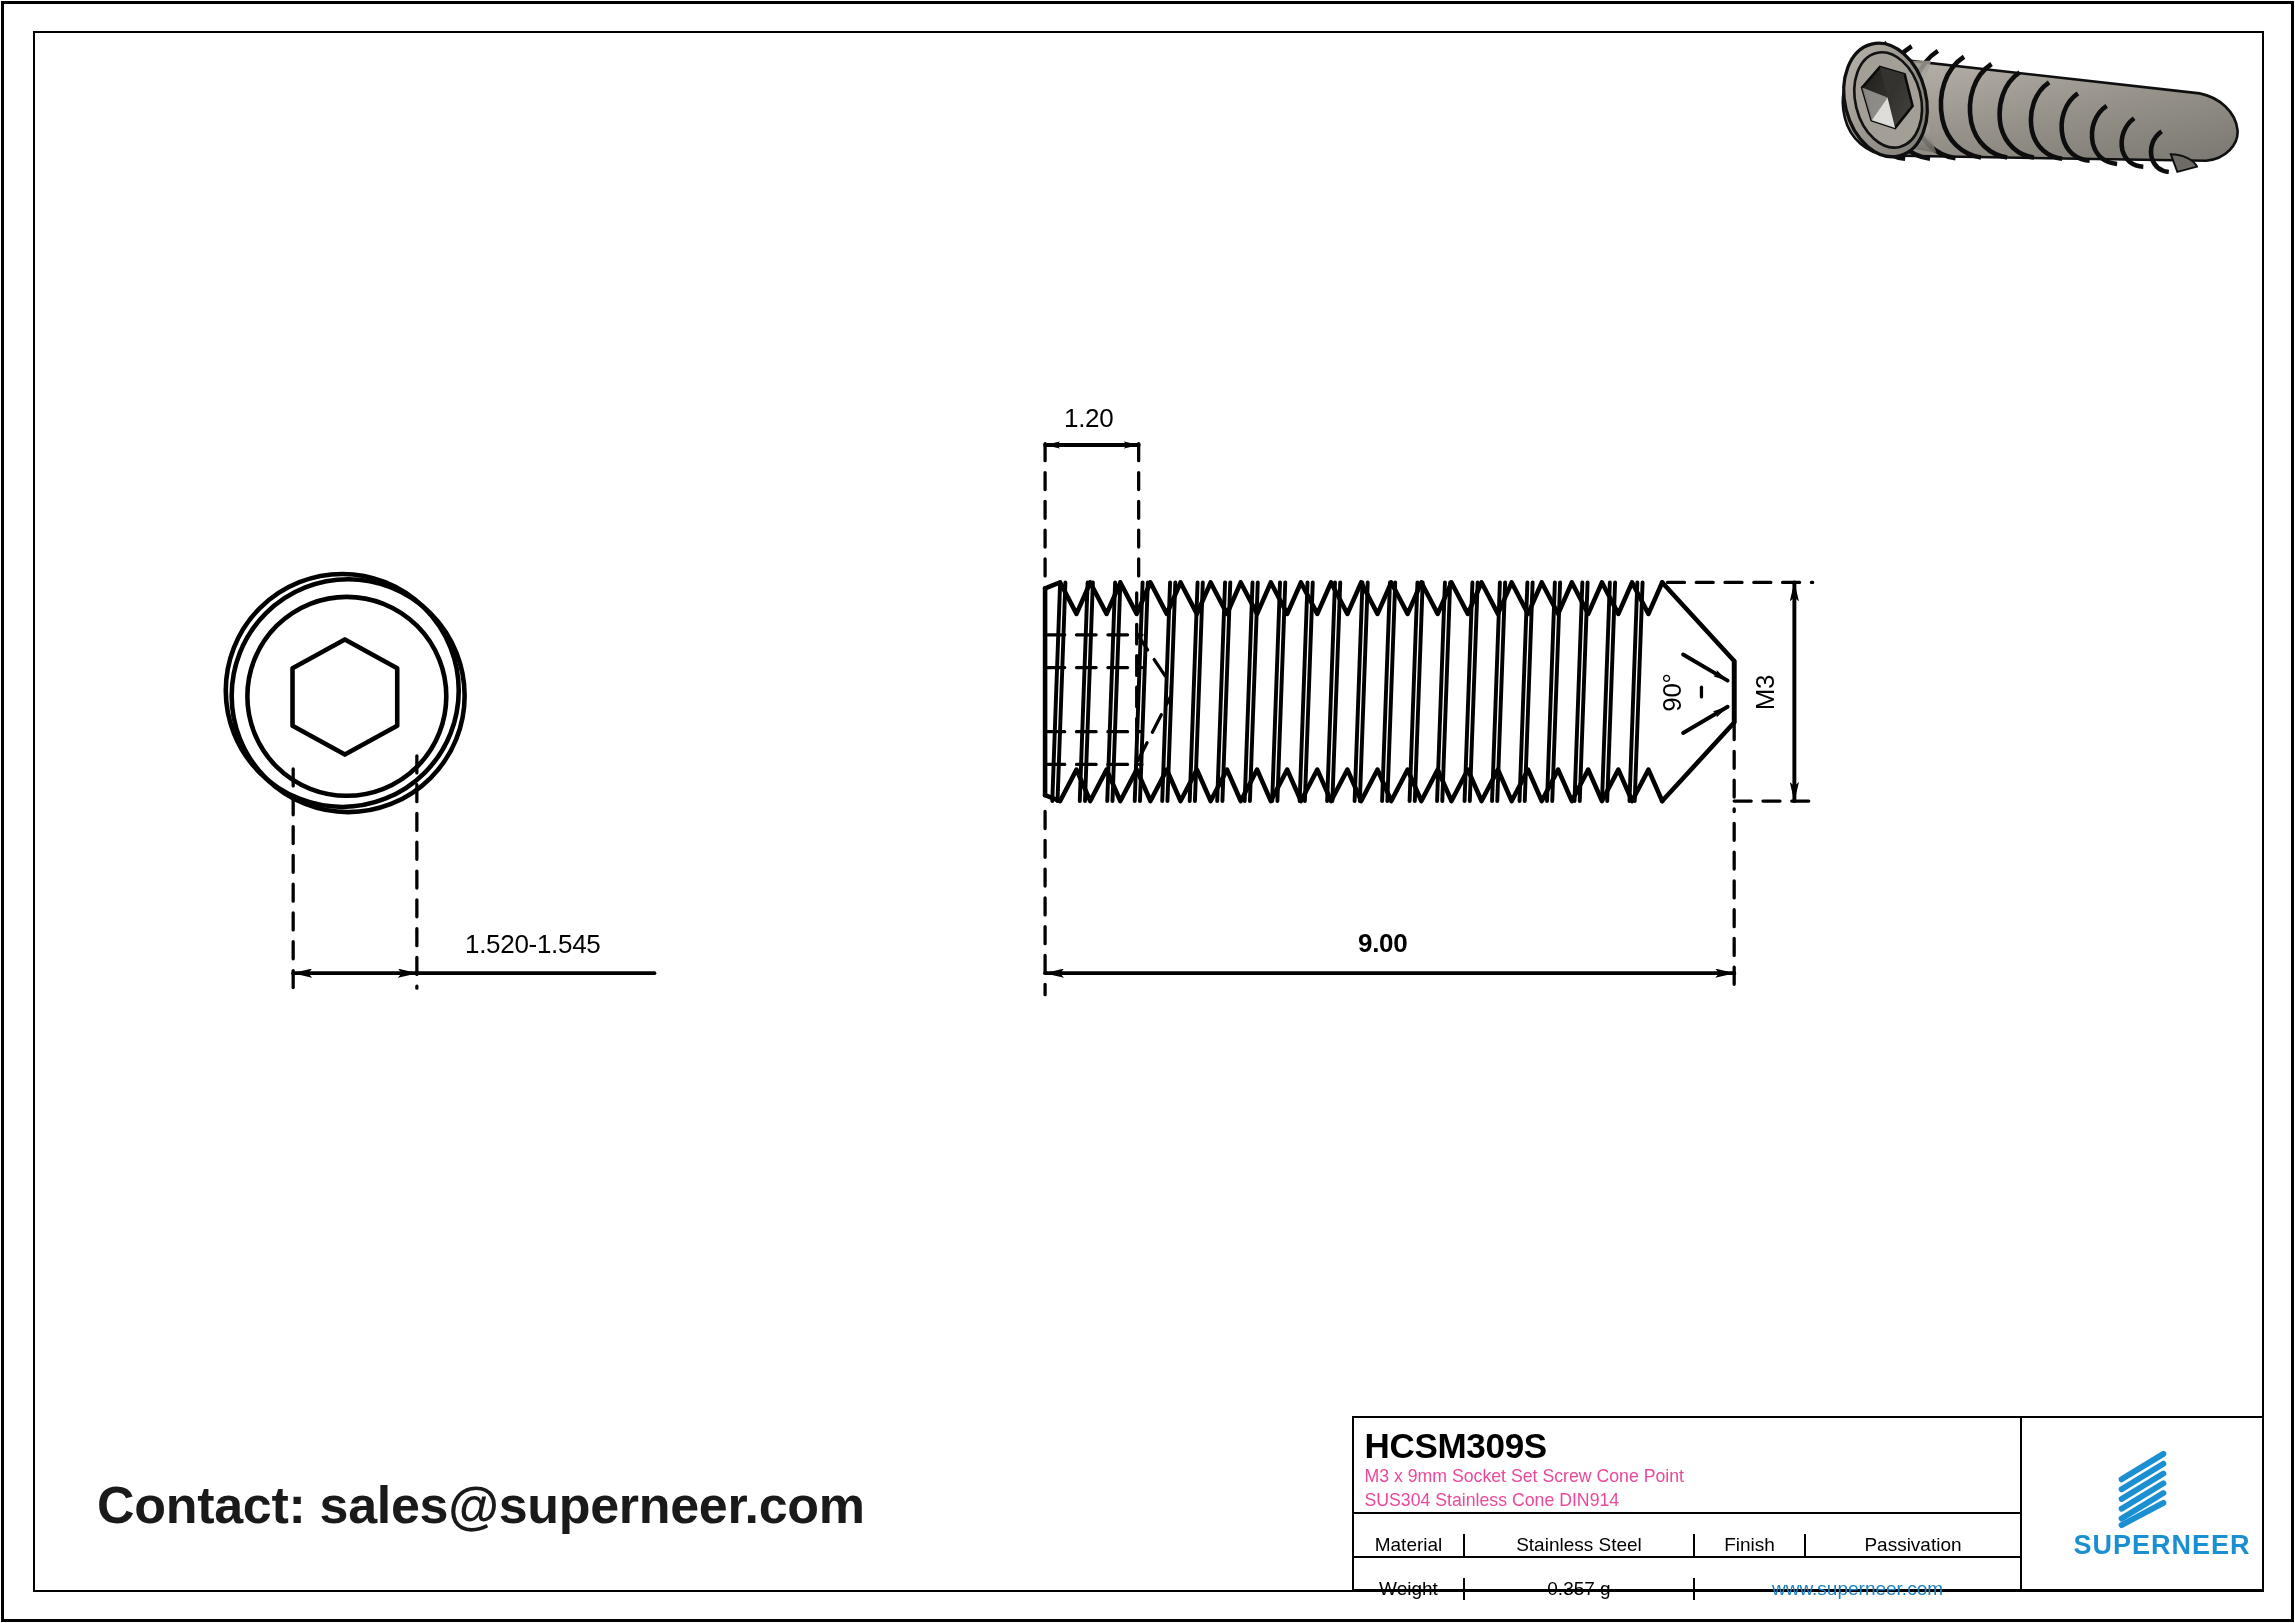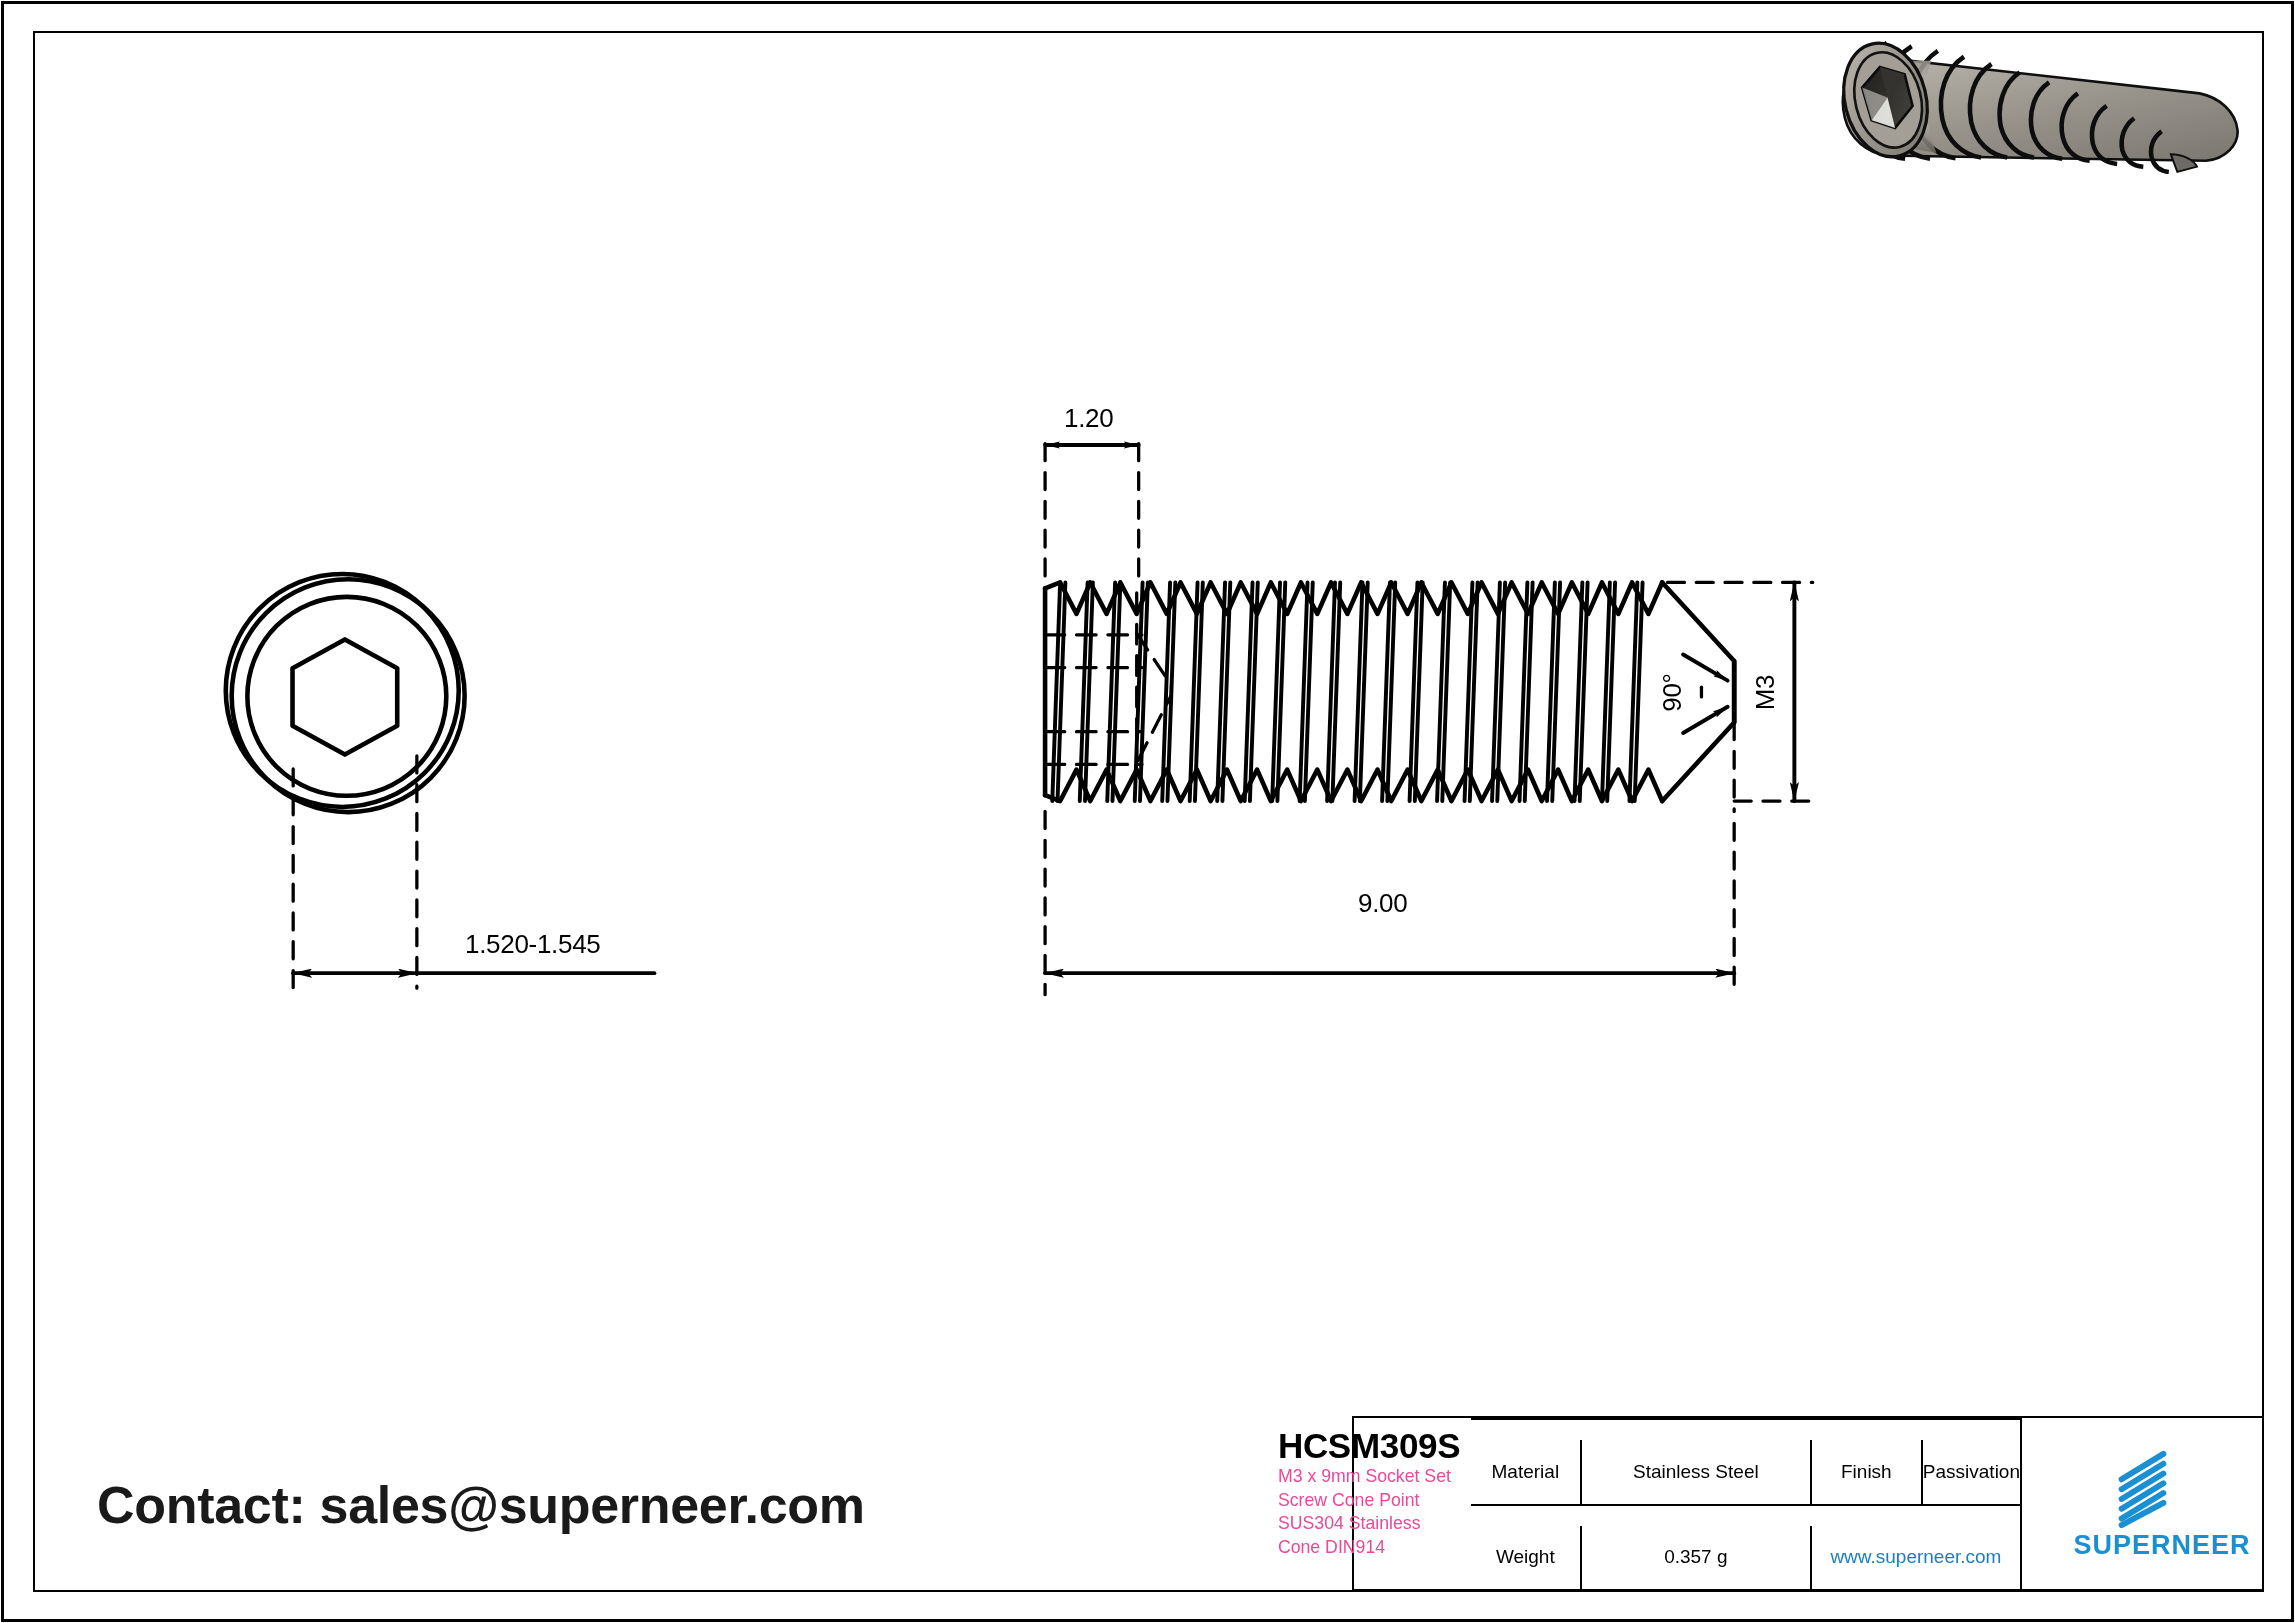--- a/index.html
+++ b/index.html
@@ -31,21 +31,21 @@
 
   
   .tb {
     position: absolute;
     left: 1352px; top: 1416px;
     width: 912px; height: 175px;
     border: 2.6px solid #000;
     background: #fff;
     display: flex;
   }
-  .tb-left { width: 668px; height: 100%; display: flex; flex-direction: row; border-right: 2.6px solid #000; justify-content: flex-end; }
+  .tb-left { width: 668px; height: 100%; display: flex; flex-direction: column; border-right: 2.6px solid #000; }
   .tb-desc { height: 103px; padding: 9.2px 10.5px 0 10.5px; }
   .tb-partno {
     font-size: 35px; font-weight: bold; letter-spacing: -0.3px;
     line-height: 1.08; color: #000;
   }
   .tb-line { font-size: 17.7px; line-height: 1.33; color: #ec4899; }
   .tb-rows { flex: 1; display: flex; flex-direction: column; }
   .tb-row { flex: 1; display: flex; border-top: 2px solid #000; }
   .tb-cell {
     display: flex; align-items: center; justify-content: center;
@@ -254,21 +254,21 @@
   </svg>
 
   <div class="dimtxt" style="left:465px; top:929px;">1.520-1.545</div>
 
   <div class="dimtxt" style="left:1064px; top:403px;">1.20</div>
 
   <div class="dimtxt rot" style="left:1653px; top:677px; transform:rotate(-90deg);">90°</div>
 
   <div class="dimtxt rot" style="left:1748px; top:677px; transform:rotate(-90deg);">M3</div>
 
-  <div class="dimtxt" style="left:1358px; top:888px; font-weight:normal;">9.00</div>
+  <div class="dimtxt" style="left:1358px; top:928px; font-weight:bold;">9.00</div>
 
   <svg id="render3d" viewBox="0 0 700 235">
     <g>
 
       <g>
 
         <path d="M95,55 C62,72 48,112 58,150 C66,182 92,203 122,207
                  L610,215 C640,212 660,190 658,168 C655,140 630,118 600,112
                  Z" fill="url(#gFace)" stroke="#0f0f0f" stroke-width="4"></path>
 

